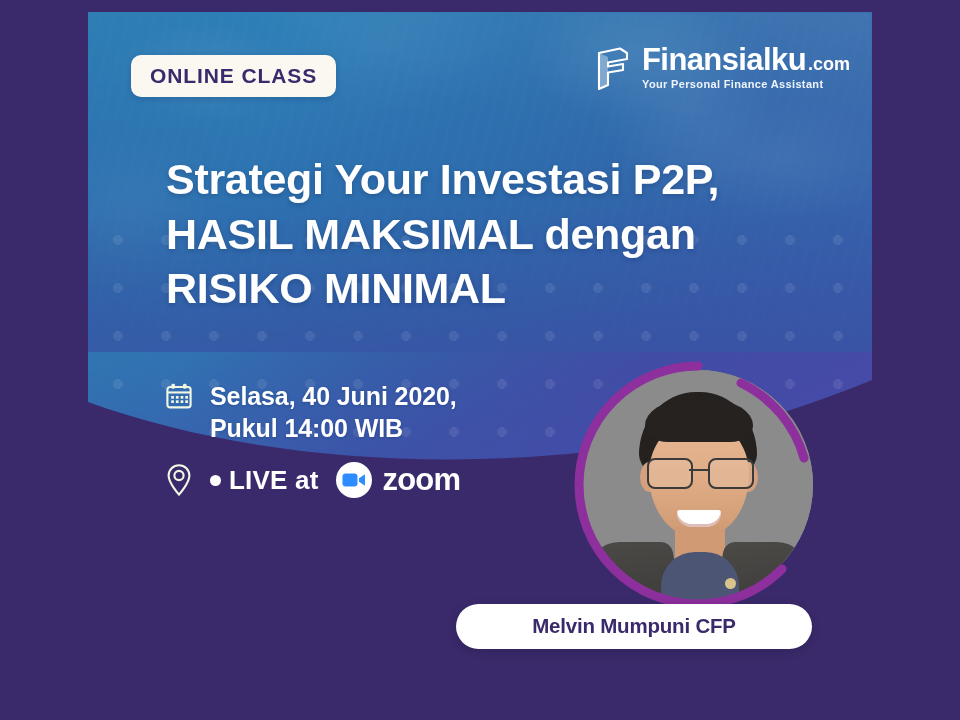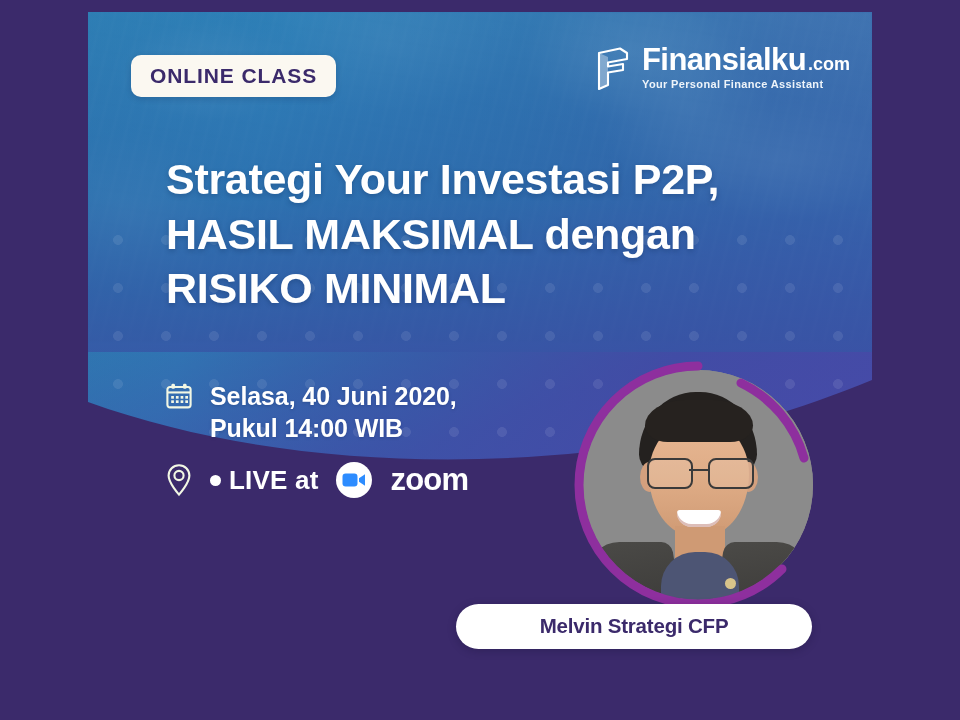--- a/index.html
+++ b/index.html
@@ -227,21 +227,21 @@
     font-size: 26px;
     font-weight: bold;
     letter-spacing: 0.2px;
   }
   .live-dot {
     width: 11px; height: 11px;
     background: #ffffff;
     border-radius: 50%;
     display: inline-block;
   }
-  .zoom-lockup { display: flex; align-items: center; gap: 19px; margin-left: 3px; }
+  .zoom-lockup { display: flex; align-items: center; gap: 11px; margin-left: 3px; }
   .zoom-badge {
     width: 36px; height: 36px;
     background: #ffffff;
     border-radius: 50%;
     display: flex; align-items: center; justify-content: center;
   }
   .zoom-word {
     color: #ffffff;
     font-size: 31px;
     font-weight: bold;
@@ -516,19 +516,19 @@
       </div>
       <svg class="portrait-ring" viewBox="0 0 250 250" aria-hidden="true">
         <path d="M125 6 A119 119 0 0 0 125 244 A119 119 0 0 0 209 209" fill="none" stroke="#8e2f9e" stroke-width="9" stroke-linecap="round"></path>
         <path d="M168 23 A119 119 0 0 1 231 98" fill="none" stroke="#8e2f9e" stroke-width="9" stroke-linecap="round"></path>
       </svg>
     </div>
 
   </div>
 
   <div class="name-plate">
-    <div class="nm">Melvin Strategi CFP</div>
+    <div class="nm">Melvin Mumpuni CFP</div>
   </div>
 
   <div class="side-strip left"></div>
   <div class="side-strip right"></div>
 
 </div>
 
 </body></html>

